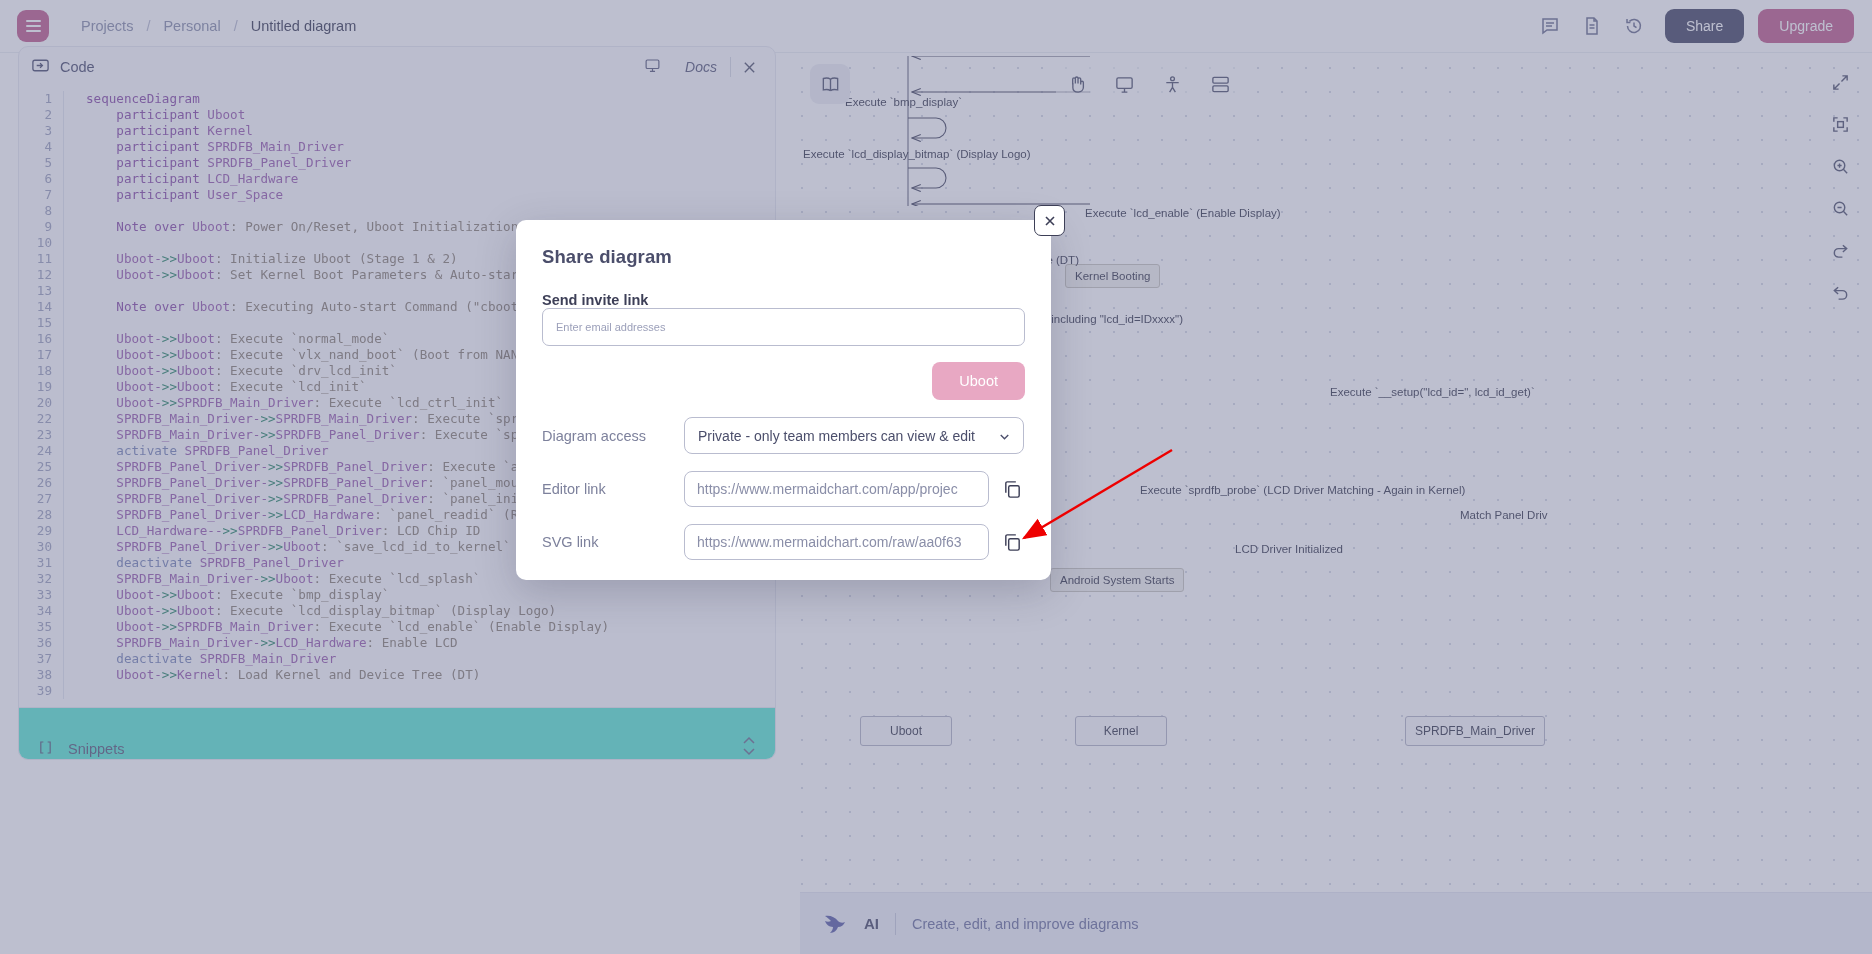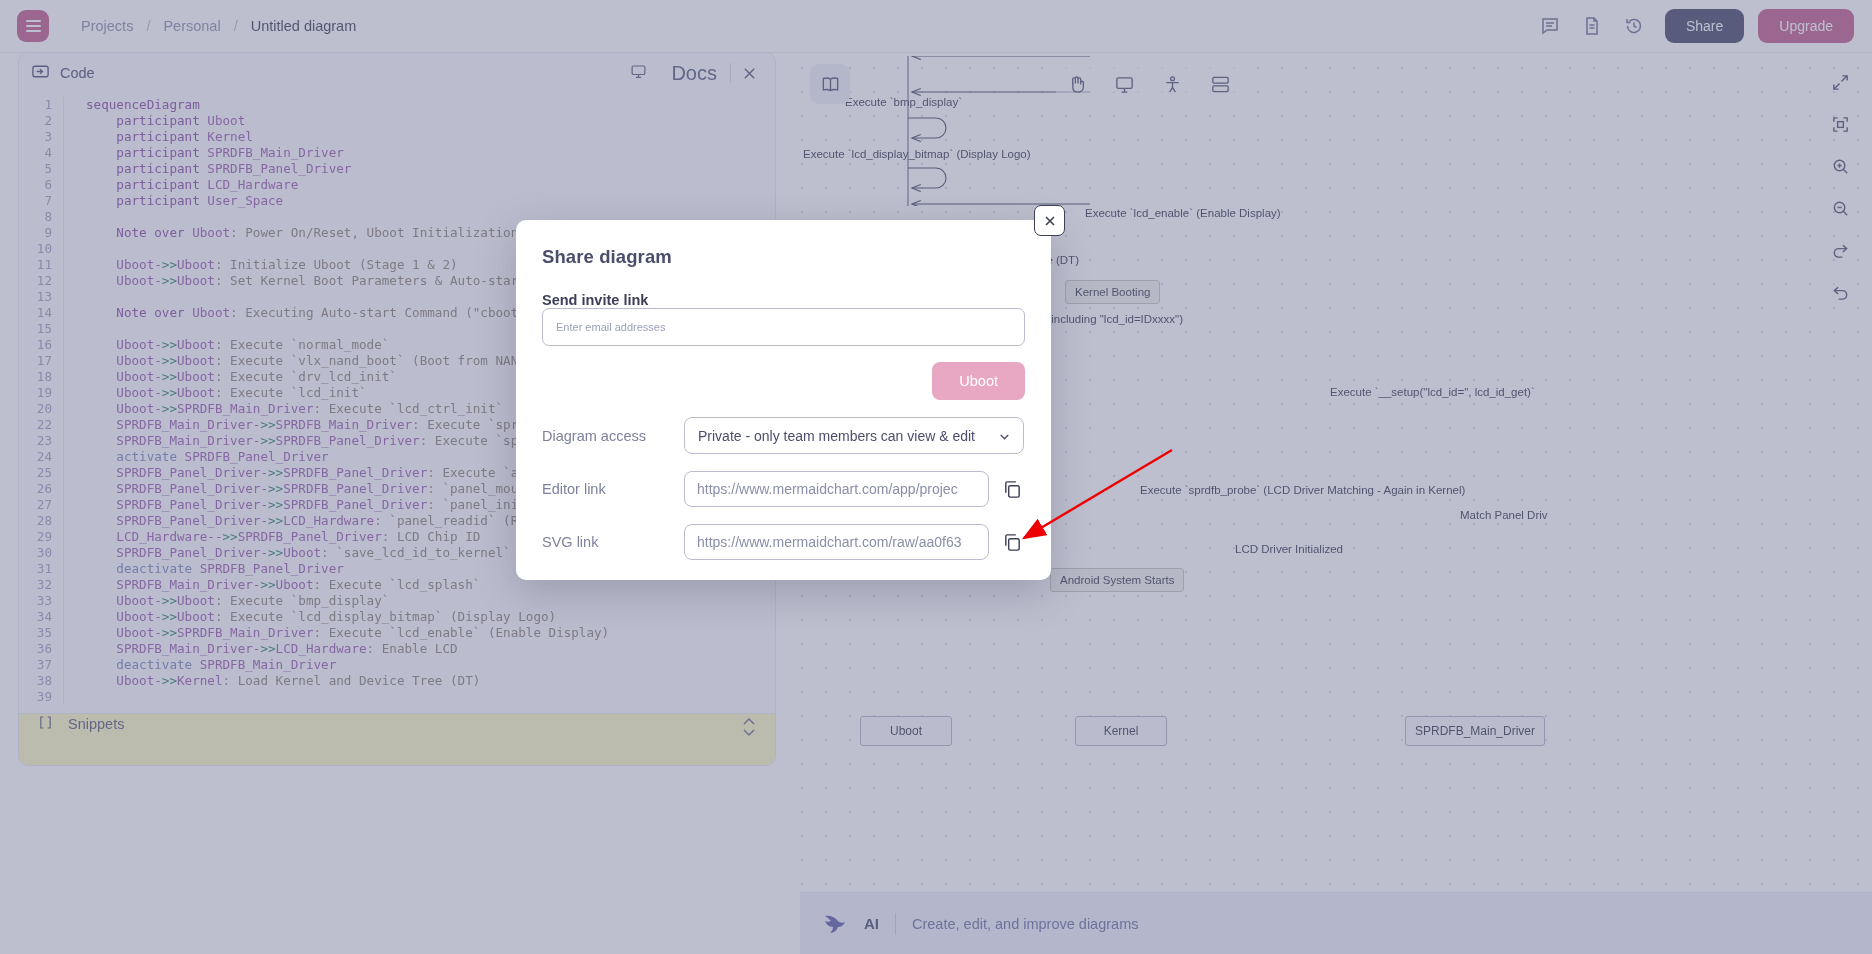--- a/index.html
+++ b/index.html
@@ -40,33 +40,33 @@
     font-family: inherit;
   }
   .btn-upgrade {
     background: #c2608f; color: #ffffff; font-size: 14px; padding: 9px 21px;
     border-radius: 9px; cursor: pointer; margin-left: 6px; border: none;
     font-family: inherit;
   }
 
   
   .code-panel {
-    position: absolute; left: 18px; top: 52px; width: 758px; height: 714px;
+    position: absolute; left: 18px; top: 46px; width: 758px; height: 714px;
     background: #fbfbfd; border-radius: 10px; border: 1px solid #e8eaf0;
     display: flex; flex-direction: column; overflow: hidden;
   }
   .code-head {
     height: 40px; display: flex; align-items: center; padding: 0 12px;
     flex: 0 0 40px;
   }
   .code-title { display: flex; align-items: center; gap: 10px; color: #4d5070; font-size: 14.5px; }
   .code-head-right { margin-left: auto; display: flex; align-items: center; gap: 4px; }
   .docs-chip {
     display: flex; align-items: center; gap: 24px; color: #5b5e7c;
-    font-size: 20px; padding: 5px 9px; border-radius: 7px; cursor: pointer;
+    font-size: 14px; padding: 5px 9px; border-radius: 7px; cursor: pointer; font-style: italic;
   }
   .vdiv { width: 1px; height: 20px; background: #d7dae4; }
   .close-x { width: 28px; height: 28px; display: flex; align-items: center; justify-content: center; cursor: pointer; color: #55586f; }
   .code-body {
     flex: 1; overflow: hidden; position: relative;
     font-family: "DejaVu Sans Mono", monospace; font-size: 12.6px; line-height: 16px;
     padding-top: 4px;
   }
   .code-row { display: flex; height: 16px; white-space: pre; }
   .ln {
@@ -74,21 +74,21 @@
     color: #9da2bd; user-select: none;
   }
   .ltxt { padding-left: 22px; border-left: 1px solid #e2e5ee; color: #8d8377; }
   .k1 { color: #8a4fa8; }   
   .k2 { color: #7b88b8; }   
   .k3 { color: #2d8a6a; }   
   .k4 { color: #9a5fb0; }   
   .k5 { color: #8d8377; }   
   .code-foot {
     height: 52px; flex: 0 0 52px; border-top: 1px solid #e8eaf0;
-    display: flex; align-items: flex-start; padding: 0 18px; background: #fef9c3;
+    display: flex; align-items: flex-end; padding: 0 18px; background: #5eead4;
   }
   .snip { display: flex; align-items: center; gap: 14px; color: #5b5e7c; font-size: 14.5px; cursor: pointer; }
   .updown { margin-left: auto; color: #6d7190; display: flex; flex-direction: column; line-height: 8px; font-size: 13px; cursor: pointer; }
 
   
   .canvas {
     position: absolute; left: 790px; top: 56px; right: 0; bottom: 0;
     background:
       radial-gradient(circle, #d6d9e4 1px, transparent 1.2px) 0 0/24px 24px,
       #ffffff;
@@ -420,21 +420,21 @@
       </div>
       <div class="rtool">
         <svg width="19" height="19" viewBox="0 0 20 20" fill="none" stroke="currentColor" stroke-width="1.5">
           <path d="M4 8h8a4.5 4.5 0 0 1 0 9H8"></path>
             <path d="M7.5 4.5L3.5 8l4 3.5"></path>
         </svg>
       </div>
     </div>
 
     <div id="canvas-notes">
-        <div class="note-box" style="left: 275px; top: 224px; text-align: center;">Kernel Booting</div>
+        <div class="note-box" style="left: 275px; top: 208px; text-align: center;">Kernel Booting</div>
         <div class="note-box" style="left: 260px; top: 512px;">Android System Starts</div>
       </div>
     <div id="canvas-labels">
         <div class="edge-label" style="left: 55px; top: 40px;">Execute `bmp_display`</div>
         <div class="edge-label" style="left: 13px; top: 92px;">Execute `lcd_display_bitmap` (Display Logo)</div>
         <div class="edge-label" style="left: 295px; top: 151px;">Execute `lcd_enable` (Enable Display)</div>
         <div class="edge-label" style="left: 250px; top: 198px;">ee (DT)</div>
         <div class="edge-label" style="left: 180px; top: 257px;">oot Arguments (including "lcd_id=IDxxxx")</div>
         <div class="edge-label" style="left: 540px; top: 330px;">Execute `__setup("lcd_id=", lcd_id_get)`</div>
         <div class="edge-label" style="left: 350px; top: 428px;">Execute `sprdfb_probe` (LCD Driver Matching - Again in Kernel)</div>

